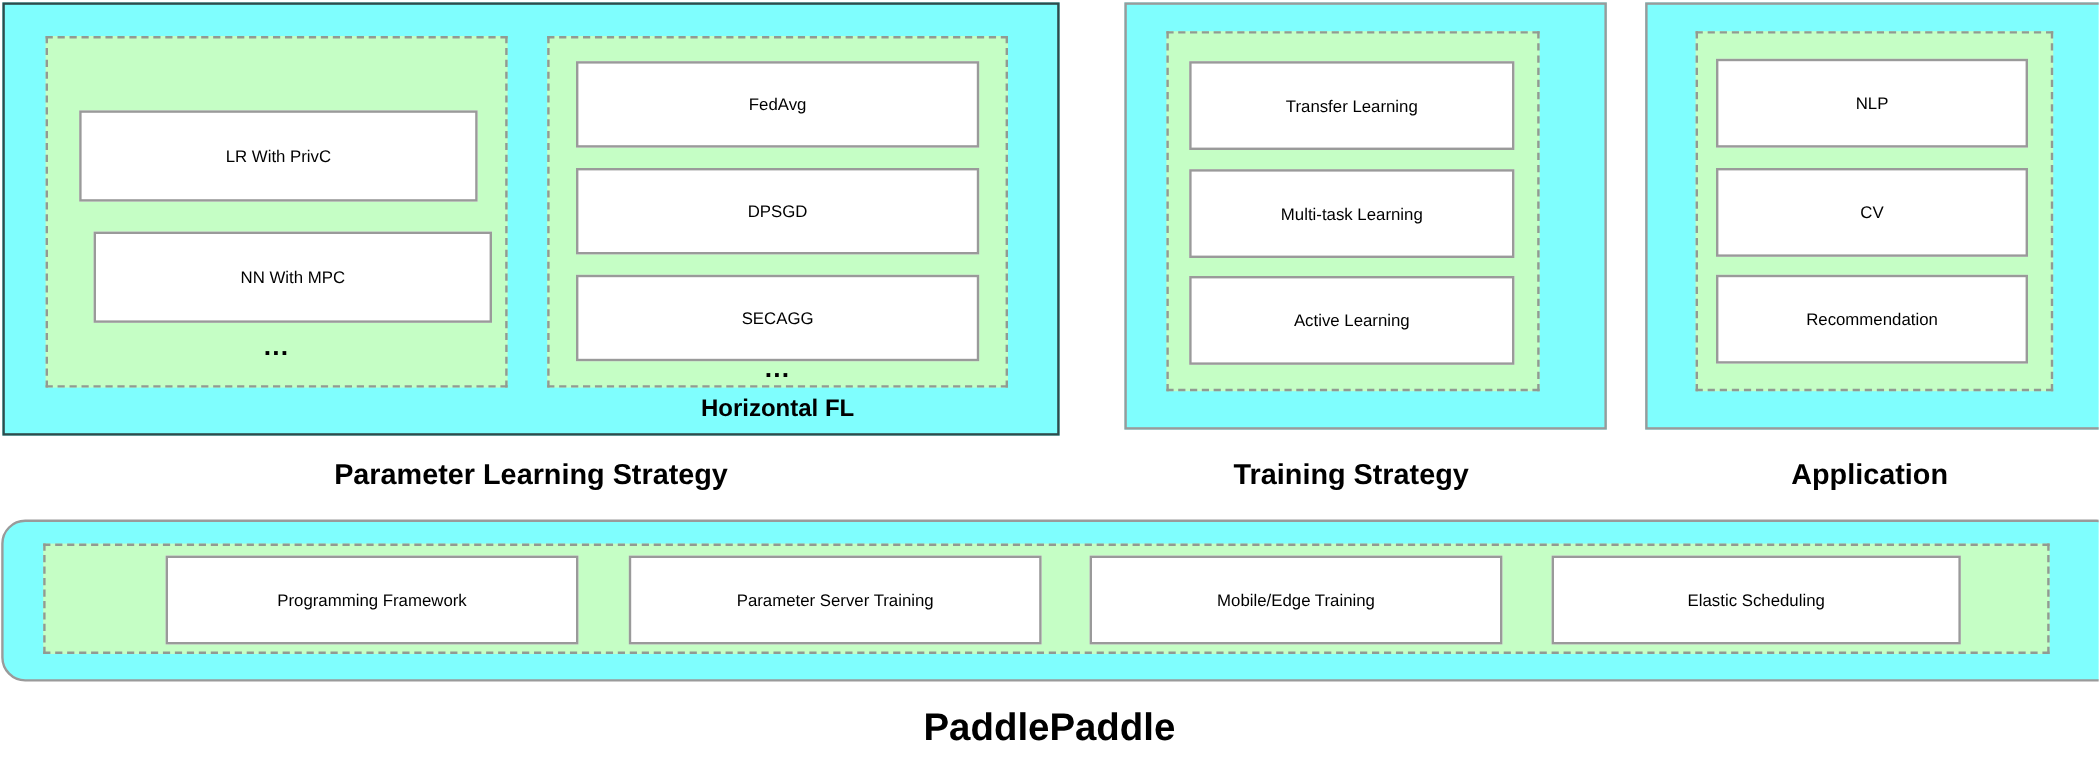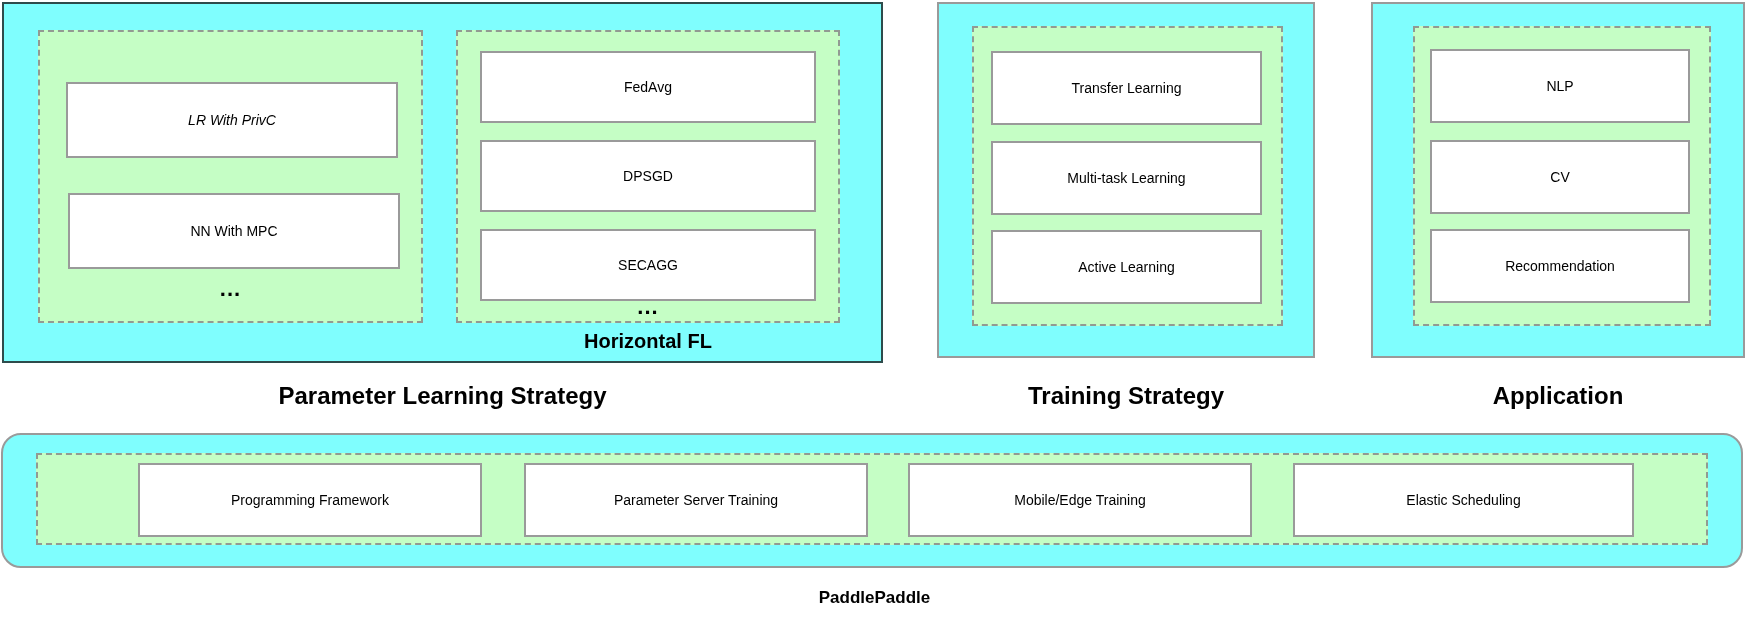--- a/index.html
+++ b/index.html
@@ -11,38 +11,38 @@
     --text:#000;
   }
   html,body{margin:0;padding:0;background:#fff;}
   .canvas{
     position:relative;width:1749px;height:633px;background:#fff;
     font-family:"Liberation Sans",sans-serif;color:var(--text);
     overflow:hidden;
   }
   .panel{position:absolute;background:var(--cyan);}
   .panel.dark{border:2px solid var(--dark-border);}
-  .panel.gray{border:2px solid var(--gray-border);}
+  .panel.gray{border:2px solid var(--gray-border);padding-left:24px;}
   .group{position:absolute;background:var(--green);border:2px dashed var(--dash-border);}
   .node{
     position:absolute;background:#fff;border:2px solid var(--gray-border);
     display:flex;align-items:center;justify-content:center;
     font-size:14px;line-height:1.2;text-align:center;white-space:nowrap;
   }
   .ellipsis{position:absolute;left:0;right:0;text-align:center;font-size:22px;font-weight:bold;letter-spacing:1px;}
   .group-label{position:absolute;text-align:center;font-size:20px;font-weight:bold;}
   .section-label{position:absolute;top:382px;text-align:center;font-size:24px;font-weight:bold;}
-  .bottom-label{position:absolute;left:0;top:588px;width:1749px;text-align:center;font-size:17px;font-weight:bold;}
+  .bottom-label{position:absolute;left:0;top:588px;width:1749px;text-align:center;font-size:32px;font-weight:bold;}
 
   
   #panel-fl{left:2px;top:2px;width:877px;height:357px;}
   #group-vfl{left:34px;top:26px;width:381px;height:289px;}
   #group-hfl{left:452px;top:26px;width:380px;height:289px;}
-  #node-lr{left:26px;top:50px;width:328px;height:72px;font-style:italic;}
-  #node-nn{left:28px;top:161px;width:328px;height:72px;}
+  #node-lr{left:26px;top:60px;width:328px;height:72px;}
+  #node-nn{left:38px;top:161px;width:328px;height:72px;}
   #ell-vfl{top:244px;}
   #node-fedavg{left:22px;top:19px;width:332px;height:68px;}
   #node-dpsgd{left:22px;top:108px;width:332px;height:68px;}
   #node-secagg{left:22px;top:197px;width:332px;height:68px;}
   #ell-hfl{top:262px;}
   #label-vfl{left:34px;top:326px;width:385px;}
   #label-hfl{left:452px;top:326px;width:384px;}
 
   
   #panel-ts{left:937px;top:2px;width:374px;height:352px;}

